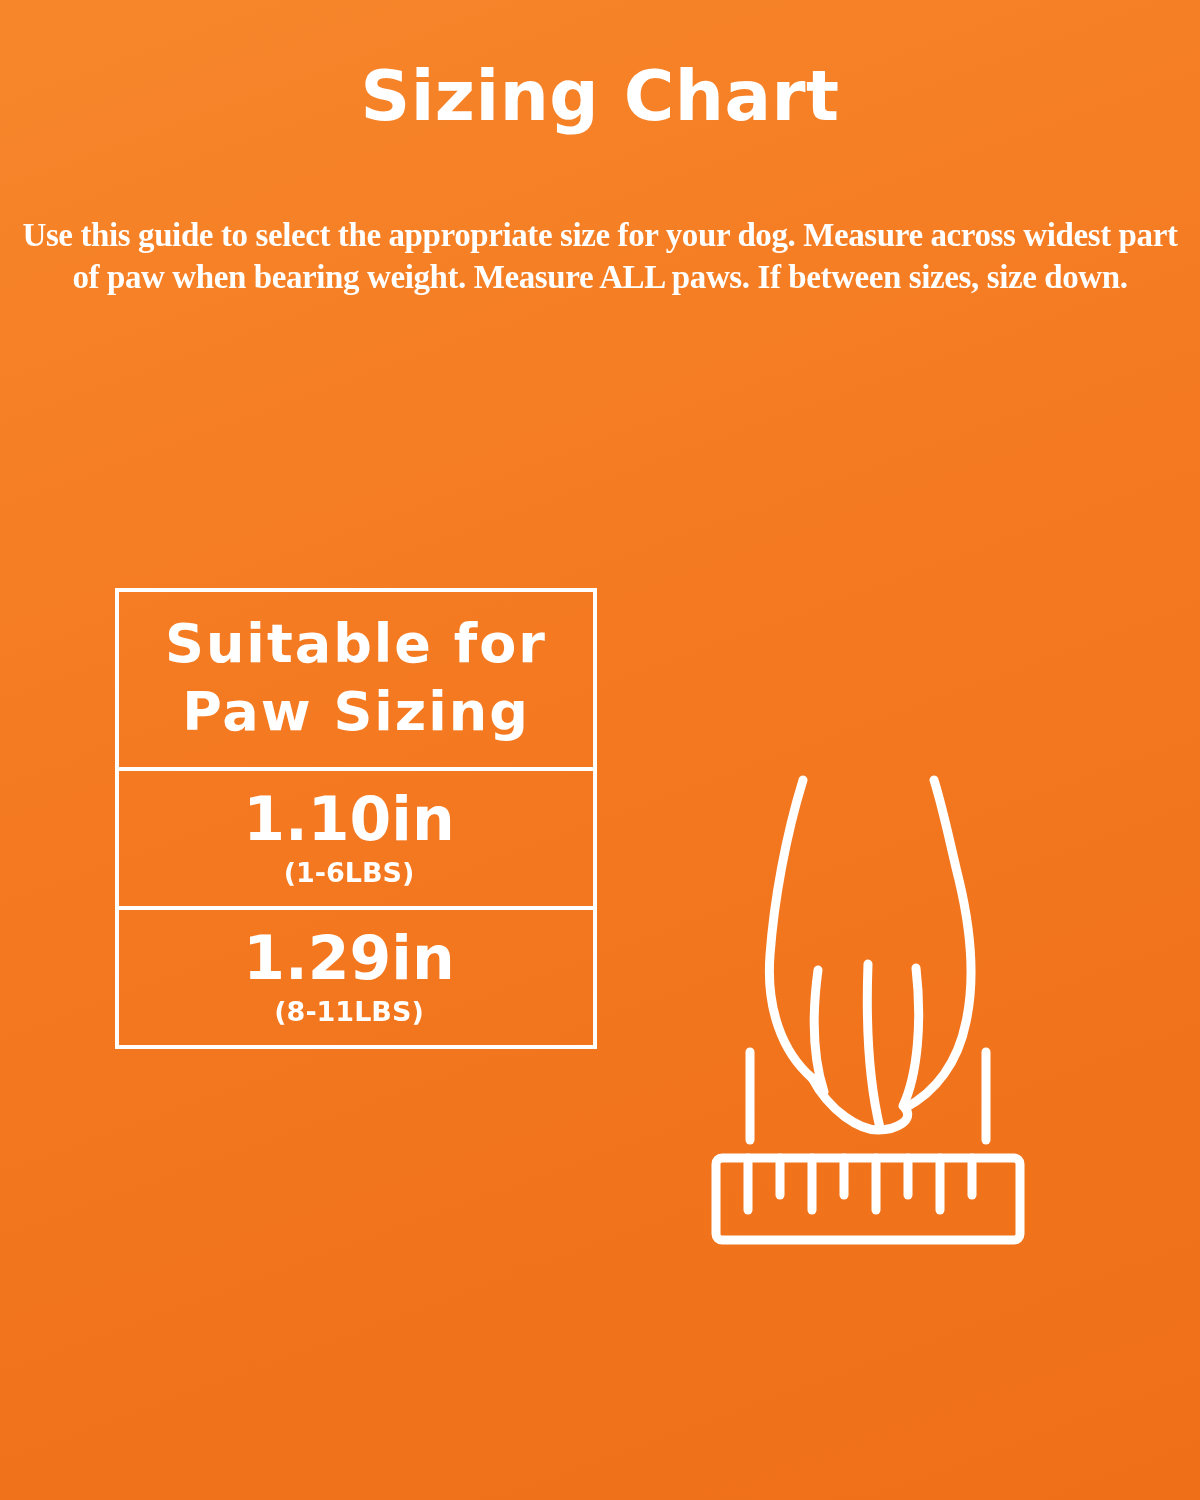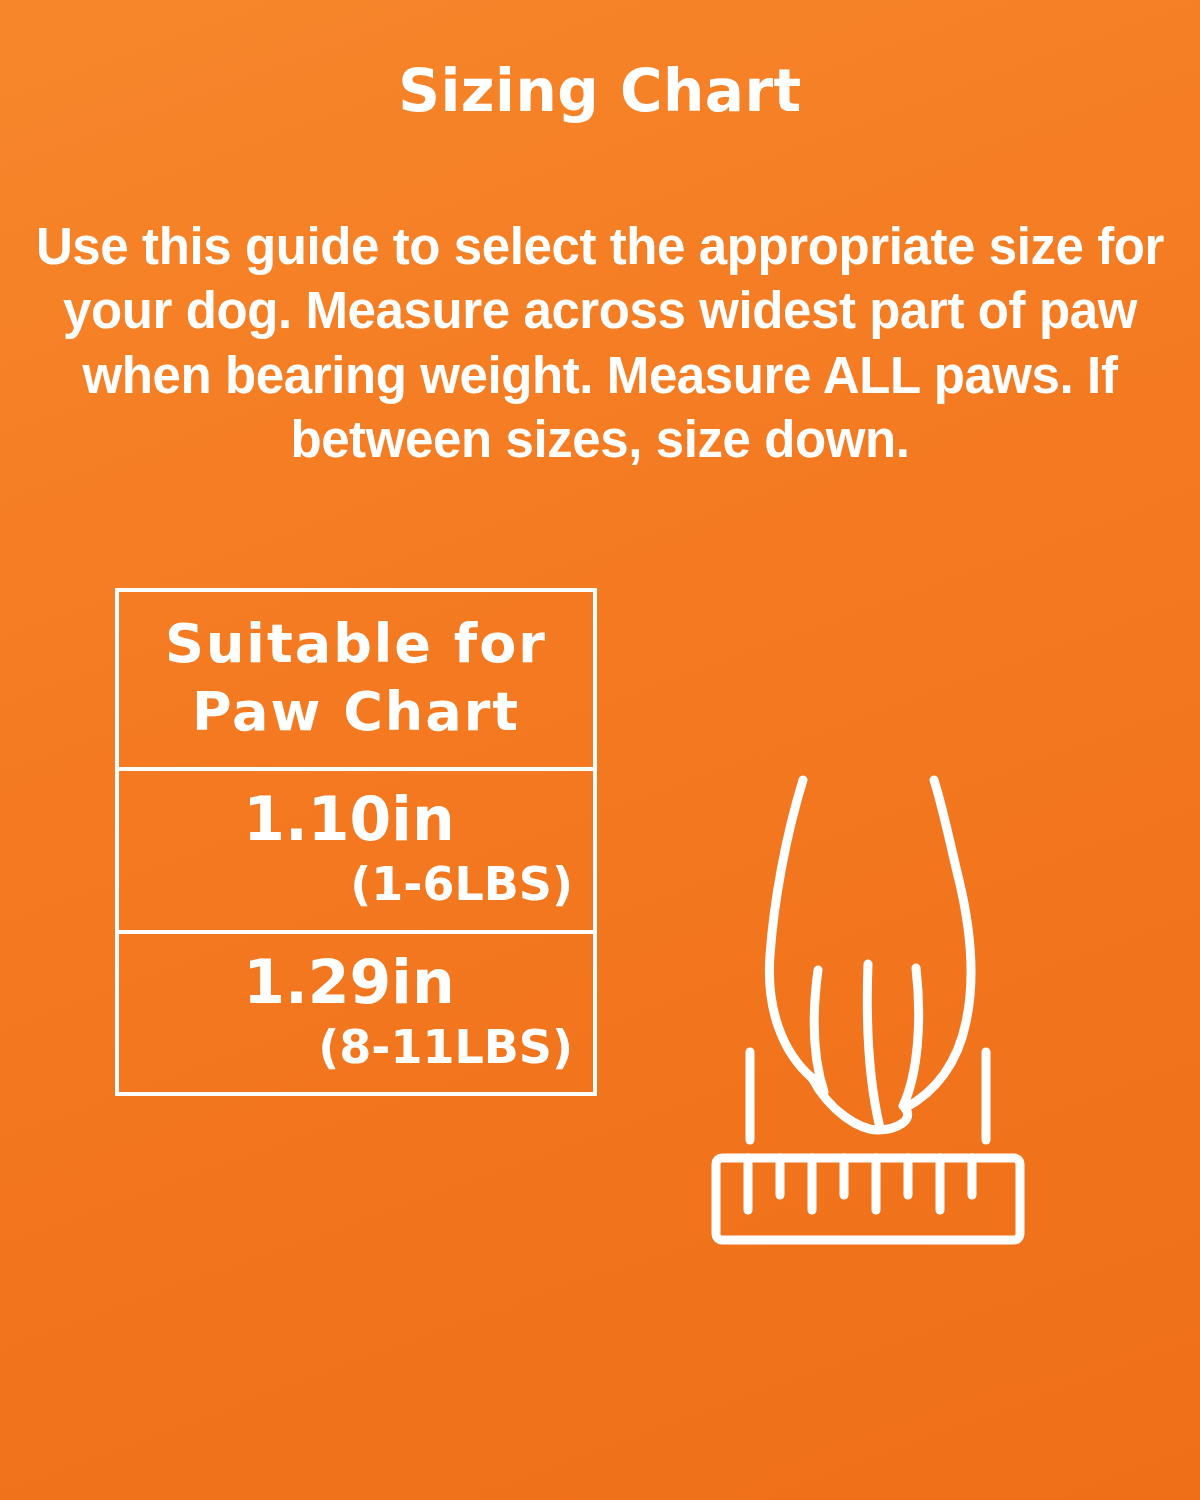--- a/index.html
+++ b/index.html
@@ -21,34 +21,34 @@
   }
   .title {
     position: absolute;
     top: 62px;
     left: 0;
     right: 0;
     text-align: center;
     color: #ffffff;
     font-family: "DejaVu Sans", sans-serif;
     font-weight: bold;
-    font-size: 58px;
+    font-size: 69px;
     letter-spacing: 0.5px;
     line-height: 1;
   }
   .subtitle {
     position: absolute;
     top: 215px;
     left: 16px;
     right: 16px;
     text-align: center;
     color: #ffffff;
-    font-family: Liberation Sans, sans-serif;
+    font-family: Liberation Serif, serif;
     font-weight: bold;
-    font-size: 51px;
+    font-size: 33px;
     line-height: 1.26;
     letter-spacing: -0.4px;
   }
 
   
   .size-table {
     position: absolute;
     left: 115px;
     top: 588px;
     width: 482px;
@@ -79,24 +79,23 @@
   .size-main {
     font-family: "DejaVu Sans", sans-serif;
     font-weight: bold;
     font-size: 60px;
     line-height: 1.22;
     letter-spacing: 0px;
   }
   .size-sub {
     font-family: "DejaVu Sans", sans-serif;
     font-weight: bold;
-    font-size: 46px;
+    font-size: 27px;
     line-height: 1.25;
     letter-spacing: 0px;
-    text-align: right;
   }
 
   
   .paw-figure {
     position: absolute;
     left: 700px;
     top: 740px;
     width: 340px;
     height: 560px;
   }
@@ -124,21 +123,21 @@
 <div class="page">
 
   <div class="title">Sizing Chart</div>
 
   <div class="subtitle">Use this guide to select the appropriate size for your dog. Measure across widest part of paw when bearing weight. Measure ALL paws. If between sizes, size down.</div>
 
   <div class="size-table">
 
     <div class="row header">
       <div class="header-line">Suitable  for</div>
-      <div class="header-line">Paw  Chart</div>
+      <div class="header-line">Paw  Sizing</div>
     </div>
 
     <div class="row">
       <div class="size-main">1.10in</div>
       <div class="size-sub">(1-6LBS)</div>
     </div>
 
     <div class="row">
       <div class="size-main">1.29in</div>
       <div class="size-sub">(8-11LBS)</div>

